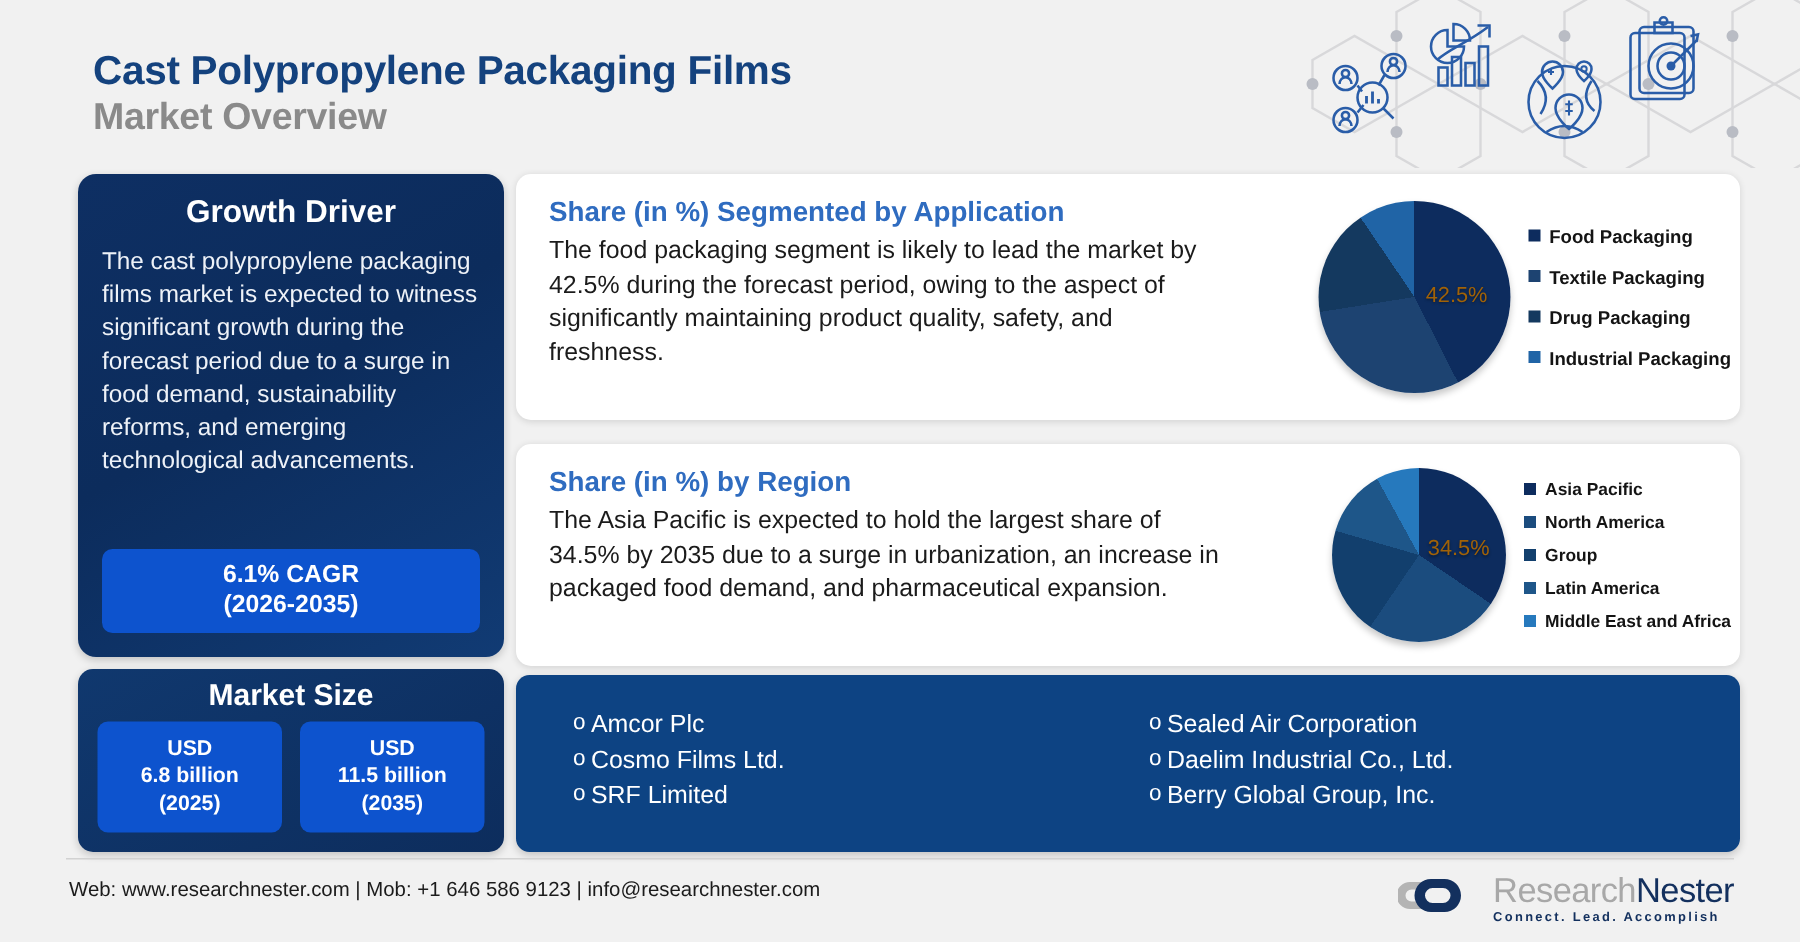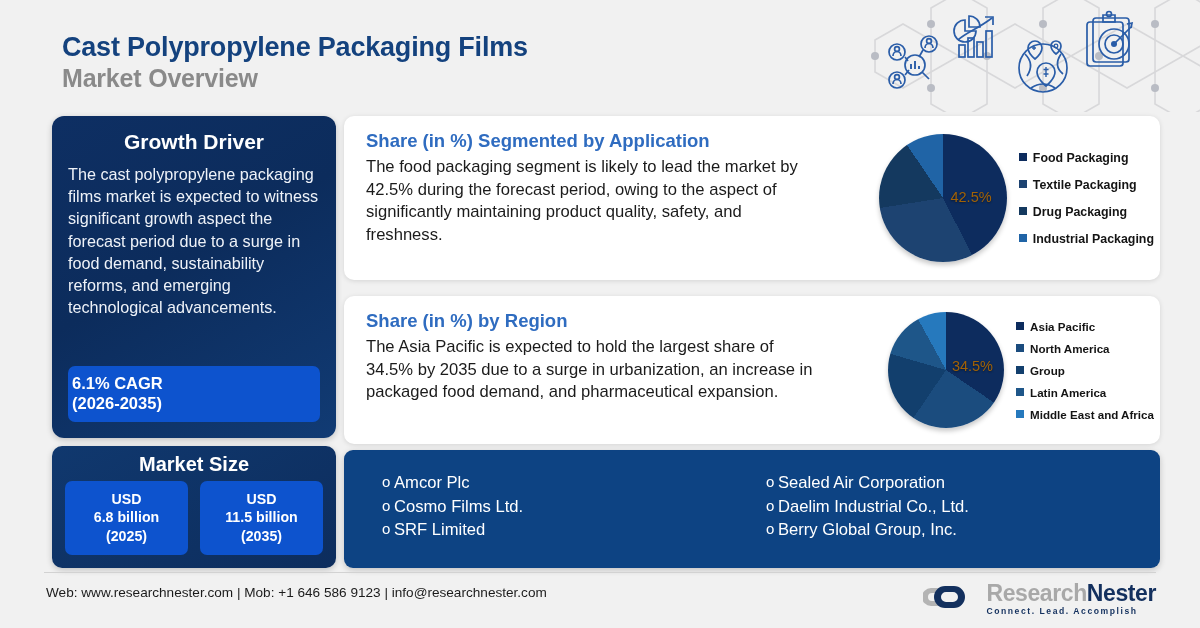--- a/index.html
+++ b/index.html
@@ -25,21 +25,21 @@
     position: absolute; left: 52px; top: 116px; width: 284px; height: 322px;
     background: linear-gradient(150deg,#0e2f63 0%,#0c2c5c 45%,#113b74 100%);
     border-radius: 12px; padding: 14px 16px 16px 16px;
     box-shadow: 0 2px 6px rgba(0,0,0,.2);
   }
   .growth-title { color:#fff; font-size: 21px; font-weight: bold; text-align:center; margin-bottom: 9px; }
   .growth-body  { color:#eef2f8; font-size: 16.2px; line-height: 1.37; }
   .cagr-btn {
     position:absolute; left:16px; right:16px; bottom:16px;
     background:#0d53ce; border-radius:7px; padding:7px 4px 9px;
-    color:#fff; font-weight:bold; font-size:16.5px; line-height:1.22;
+    color:#fff; text-align:center; font-weight:bold; font-size:16.5px; line-height:1.22;
   }
 
   
   .msize-card {
     position:absolute; left:52px; top:446px; width:284px; height:122px;
     background: linear-gradient(150deg,#10386e 0%,#0d2d5d 100%);
     border-radius:10px; box-shadow: 0 2px 6px rgba(0,0,0,.2);
   }
   .msize-title { color:#fff; font-size:20px; font-weight:bold; text-align:center; padding-top:7px; }
   .msize-row { display:flex; gap:12px; padding:5px 13px 0; }
@@ -99,21 +99,21 @@
     font-size:15px; line-height:1.42; color:#fff;
   }
 
   
   .footer-rule { position:absolute; left:44px; right:44px; top:572px; height:1px; background:#d2d2d2; }
   .footer-text { position:absolute; left:46px; top:584px; font-size:13.6px; color:#1b1b1b; line-height:1.32; max-width:520px; }
 
   .logo { position:absolute; right:44px; top:582px; display:flex; align-items:center; gap:9px; }
   .logo-mark { flex:0 0 auto; }
   .logo-text { line-height:1; }
-  .logo-words { font-size:23px; font-weight:bold; letter-spacing:-.4px; }
+  .logo-words { font-size:23px; font-weight:normal; letter-spacing:-.4px; }
   .logo-research { color:#a8a8a8; }
   .logo-nester { color:#13305e; }
   .logo-tag { font-size:8.6px; font-weight:bold; color:#13305e; letter-spacing:1.55px; margin-top:2px; }
 </style>
 </head>
 <body>
 
 <div class="page">
 
   <div class="hex-band">
@@ -193,21 +193,21 @@
     </svg>
   </div>
 
   <div class="header">
     <div class="title-main">Cast Polypropylene Packaging Films</div>
     <div class="title-sub">Market Overview</div>
   </div>
 
   <div class="growth-card">
     <div class="growth-title">Growth Driver</div>
-    <div class="growth-body">The cast polypropylene packaging films market is expected to witness significant growth aspect the forecast period due to a surge in food demand, sustainability reforms, and emerging technological advancements.</div>
+    <div class="growth-body">The cast polypropylene packaging films market is expected to witness significant growth during the forecast period due to a surge in food demand, sustainability reforms, and emerging technological advancements.</div>
     <div class="cagr-btn">
       <div>6.1% CAGR</div>
       <div>(2026-2035)</div>
     </div>
   </div>
 
   <div class="msize-card">
     <div class="msize-title">Market Size</div>
     <div class="msize-row">
       <div class="msize-box">

